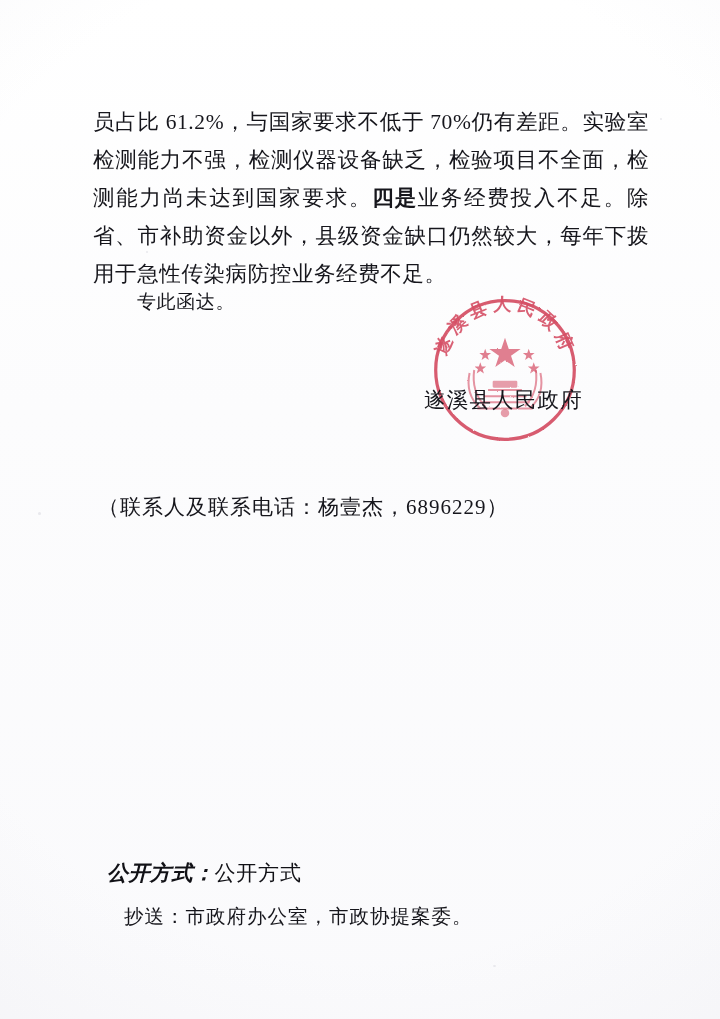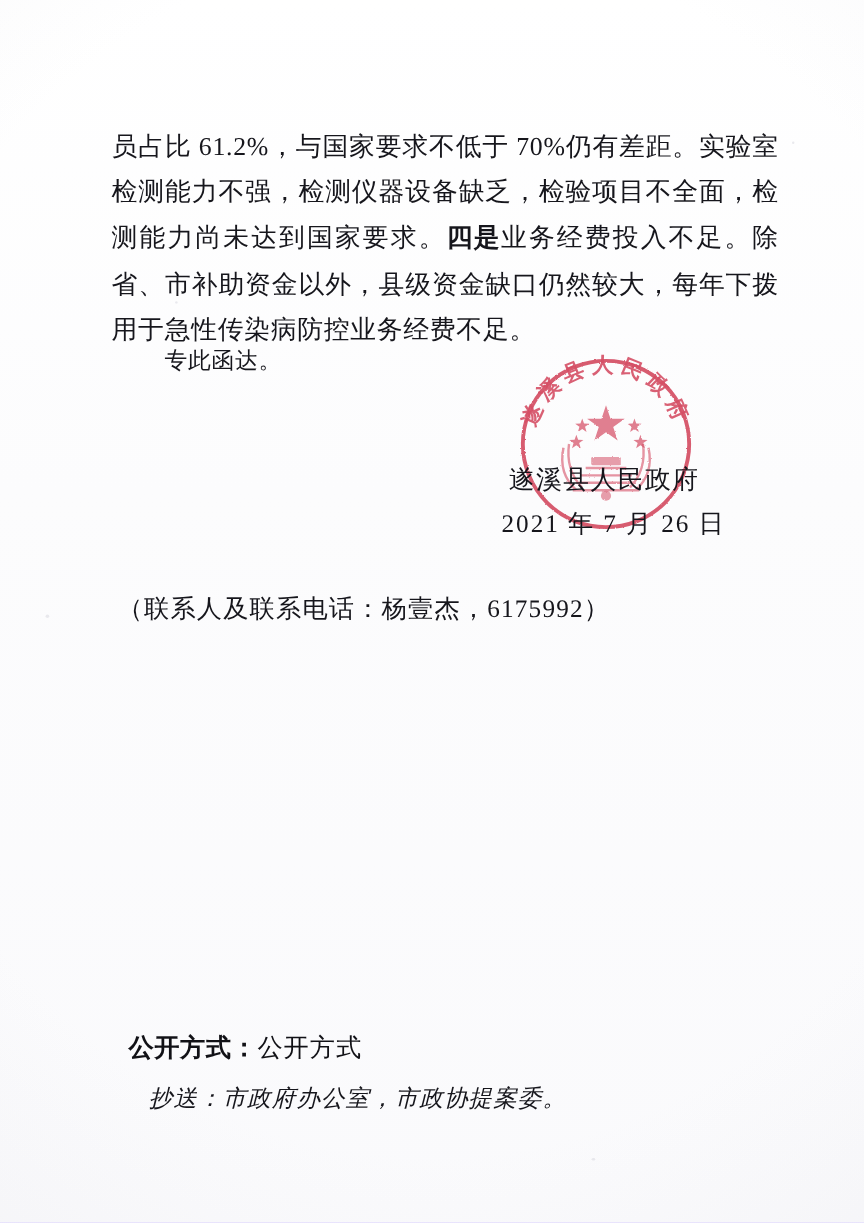--- a/index.html
+++ b/index.html
@@ -117,30 +117,30 @@
     top: 858px;
     font-size: 21px;
     line-height: 30px;
     color: #111116;
     letter-spacing: 0.8px;
   }
   .disclosure .label {
     font-family: "DejaVu Sans", "Liberation Sans", sans-serif;
     font-weight: bold;
     letter-spacing: 0.5px;
+    font-style: italic;
   }
   .cc-line {
     position: absolute;
     left: 124px;
     top: 903px;
     font-size: 19.5px;
     line-height: 28px;
     color: #16161c;
     letter-spacing: 1px;
-    font-style: italic;
   }
 </style>
 </head>
 <body>
 
 <div class="page">
 
   <div class="paper-tint"></div>
   <div class="scan-speck" style="left:38px;  top:512px;  width:3px; height:3px;"></div>
   <div class="scan-speck" style="left:146px; top:251px; width:2px; height:2px;"></div>
@@ -192,22 +192,21 @@
         <path d="M 78,126 H 122"></path>
       </g>
       <g opacity="0.55" fill="#d2425a" filter="url(#inkRough)">
         <rect x="84" y="114" width="32" height="9" rx="1.5"></rect>
         <circle cx="100" cy="156" r="5.5"></circle>
       </g>
     </svg>
   </div>
 
   <div class="sign-org">遂溪县人民政府</div>
-  <div class="sign-date">2021 年 7 月 26 日</div>
-
-  <div class="contact-line">（联系人及联系电话：杨壹杰，6175992）</div>
+
+  <div class="contact-line">（联系人及联系电话：杨壹杰，6896229）</div>
 
   <div class="disclosure">
     <span class="label">公开方式：</span><span>公开方式</span>
   </div>
   <div class="cc-line">抄送：市政府办公室，市政协提案委。</div>
 
 </div>
 
 </body></html>

